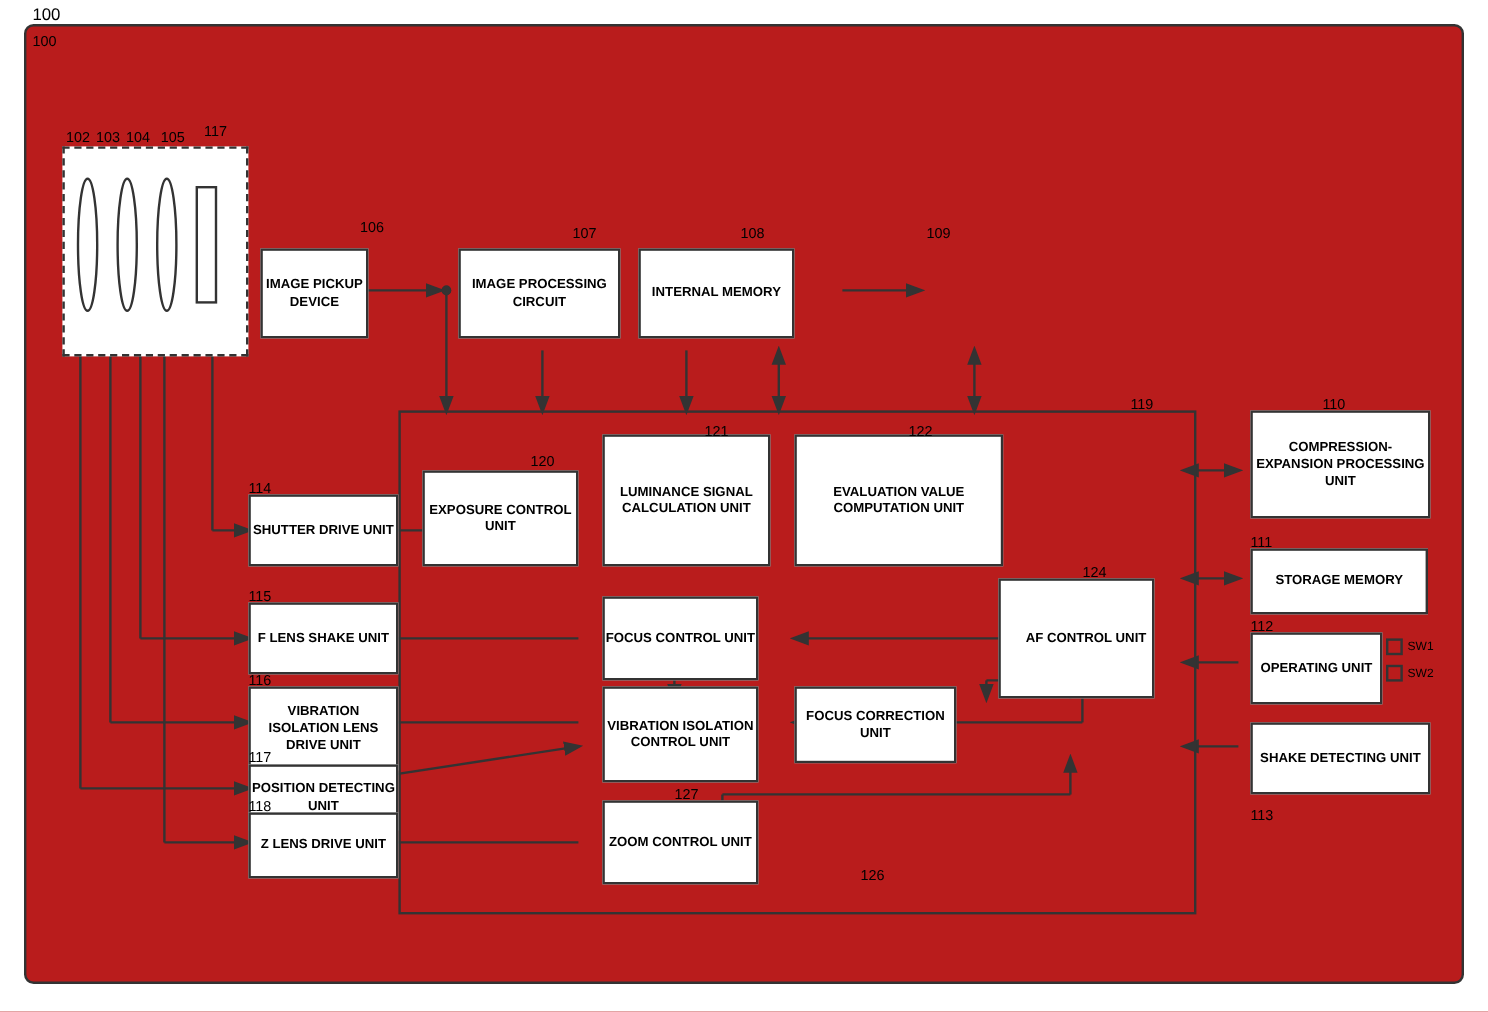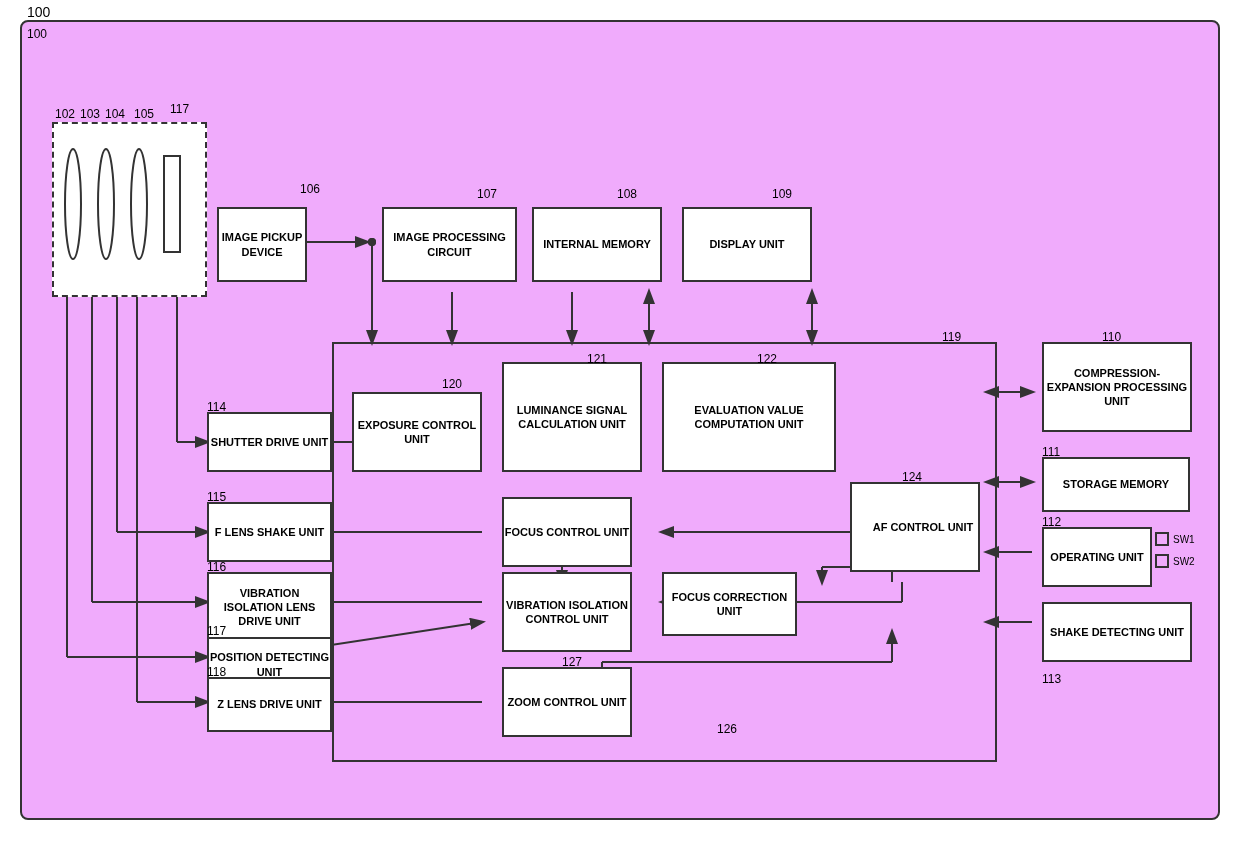--- a/index.html
+++ b/index.html
@@ -12,21 +12,21 @@
       position: relative;
     }
     .diagram-container {
       position: absolute;
       top: 20px;
       left: 20px;
       width: 1200px;
       height: 800px;
       border: 2px solid #333;
       border-radius: 8px;
-      background: #f0abfc;
+      background: #b91c1c;
     }
     .label-100 {
       position: absolute;
       top: -18px;
       left: 5px;
       font-size: 14px;
       color: #000;
     }
     
     .box {
@@ -213,23 +213,20 @@
   <div class="box" style="left:360px;top:185px;width:135px;height:75px;">
     <span>IMAGE PROCESSING CIRCUIT</span>
   </div>
   <span class="ref" style="top:165px;left:455px;">107</span>
 
   <div class="box" style="left:510px;top:185px;width:130px;height:75px;">
     <span>INTERNAL MEMORY</span>
   </div>
   <span class="ref" style="top:165px;left:595px;">108</span>
 
-  <div class="box" style="left:660px;top:185px;width:130px;height:75px;">
-    <span>DISPLAY UNIT</span>
-  </div>
   <span class="ref" style="top:165px;left:750px;">109</span>
 
   <div class="outer-box" style="left:310px;top:320px;width:665px;height:420px;"></div>
   <span class="ref" style="top:308px;left:920px;">119</span>
 
   <div class="box" style="left:330px;top:370px;width:130px;height:80px;">
     <span>EXPOSURE CONTROL UNIT</span>
   </div>
   <span class="ref" style="top:355px;left:420px;">120</span>
 
@@ -241,21 +238,21 @@
   <div class="box" style="left:640px;top:340px;width:174px;height:110px;">
     <span>EVALUATION VALUE COMPUTATION UNIT</span>
   </div>
   <span class="ref" style="top:330px;left:735px;">122</span>
 
   <div class="box" style="left:480px;top:475px;width:130px;height:70px;">
     <span>FOCUS CONTROL UNIT</span>
   </div>
   <span class="ref" style="top:555px;left:565px;">123</span>
 
-  <div class="box" style="left:828px;top:460px;width:130px;height:90px;padding-left:16px;">
+  <div class="box" style="left:810px;top:460px;width:130px;height:100px;padding-left:16px;">
     <span>AF CONTROL UNIT</span>
   </div>
   <span class="ref" style="top:448px;left:880px;">124</span>
 
   <div class="box" style="left:480px;top:550px;width:130px;height:80px;">
     <span>VIBRATION ISOLATION CONTROL UNIT</span>
   </div>
   <span class="ref" style="top:700px;left:540px;">125</span>
 
   <div class="box" style="left:640px;top:550px;width:135px;height:64px;">

